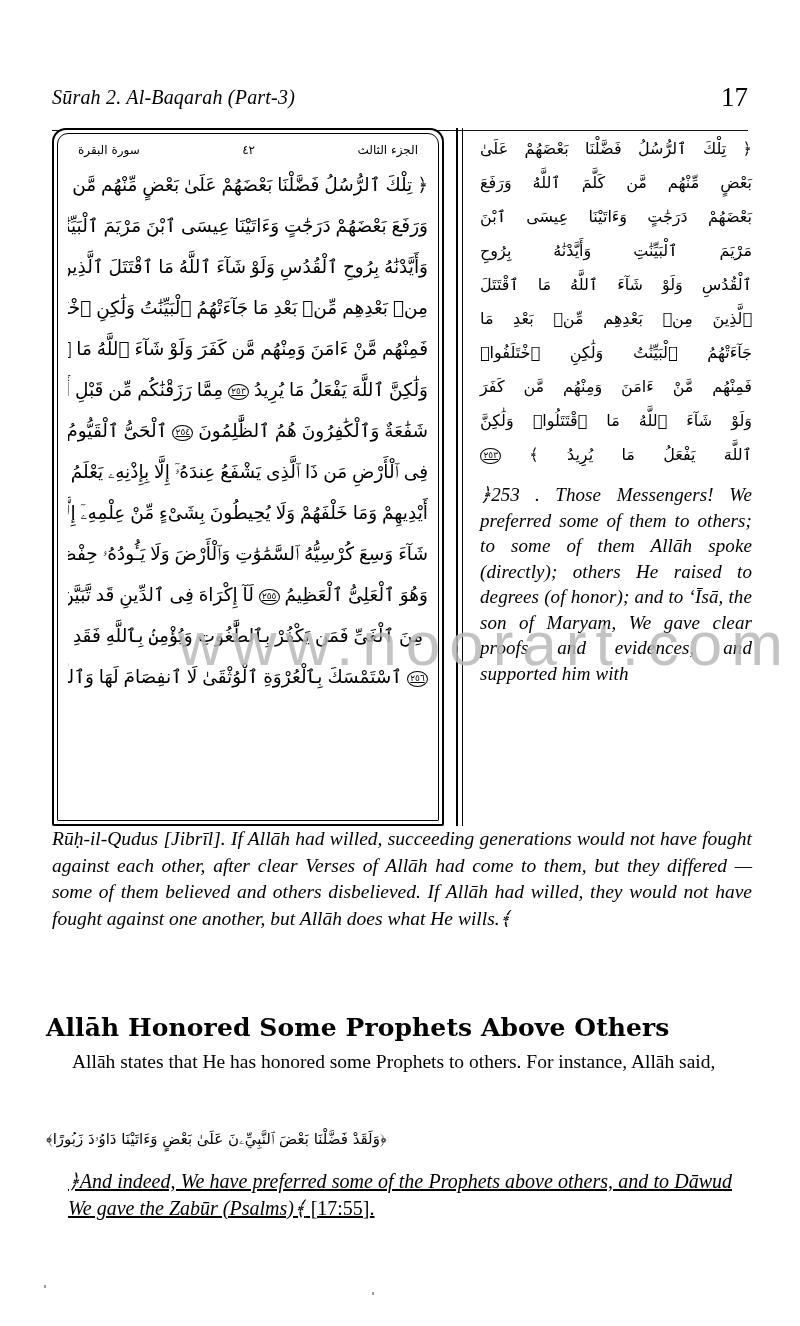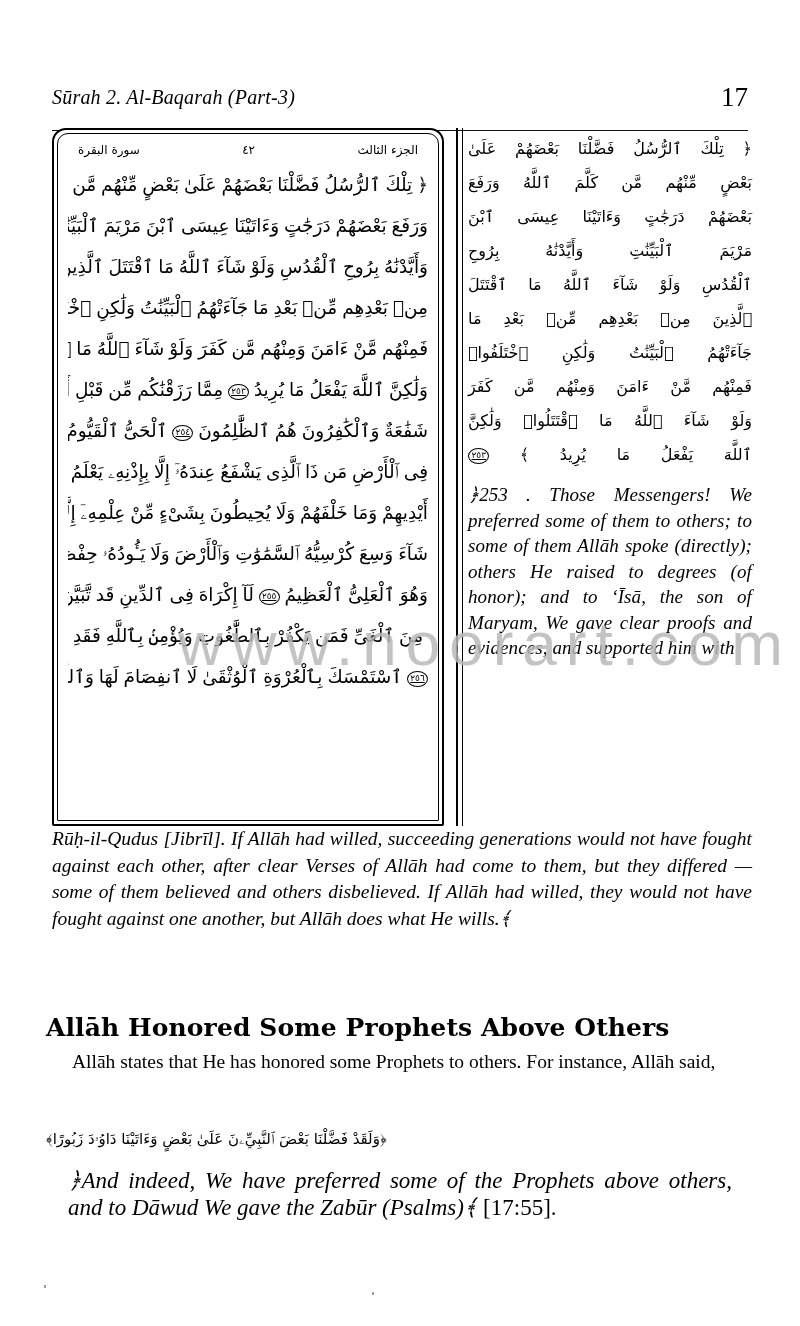--- a/index.html
+++ b/index.html
@@ -117,21 +117,21 @@
 
   
   .right-col {
     position: absolute;
     left: 404px;
     top: 0;
     width: 296px;
     height: 698px;
     border-left: 2px solid #000;
     box-sizing: border-box;
-    padding-left: 10px;
+    padding-left: 22px;
   }
   .right-col::before {
     content: "";
     position: absolute;
     left: 4px;
     top: 0;
     bottom: 0;
     width: 0;
     border-left: 1px solid #000;
   }
@@ -212,23 +212,24 @@
     line-height: 22px;
     letter-spacing: -0.2px;
   }
 
   .ayah-trans {
     position: absolute;
     left: 68px;
     top: 1168px;
     width: 664px;
     font-style: italic;
-    font-size: 23px;
+    font-size: 20px;
     line-height: 26.5px;
     text-align: justify;
+    text-decoration: underline;
   }
   .ayah-trans .ref { font-style: normal; }
 
   .body-para.p2 { top: 1238px; }
   .body-para.p2 .ital { font-style: italic; }
 
   
   .watermark {
     position: absolute;
     left: 8px;

